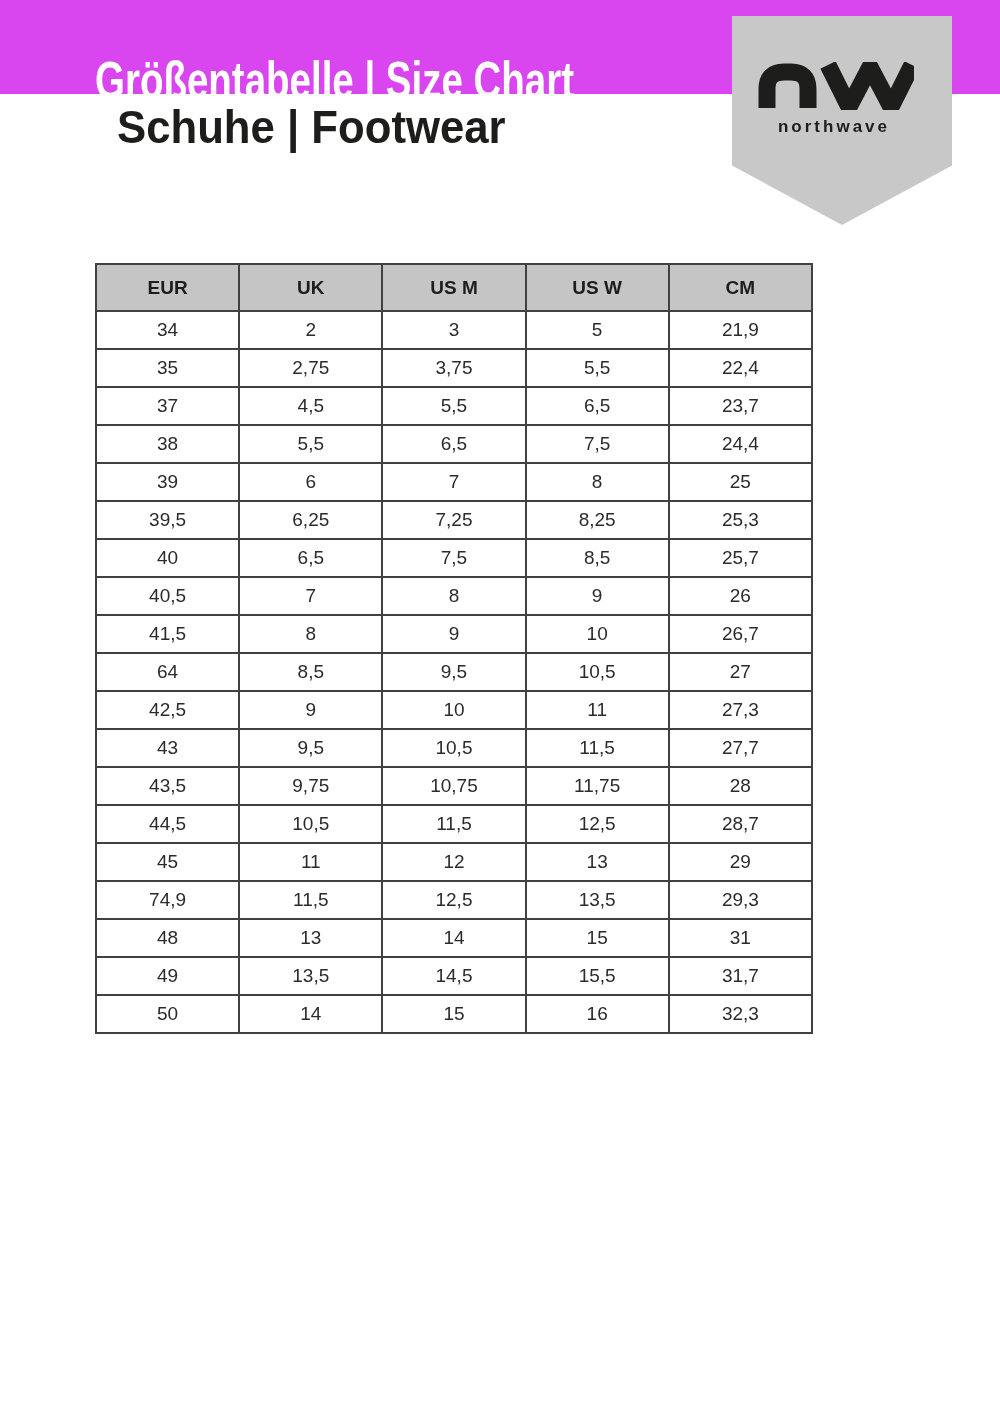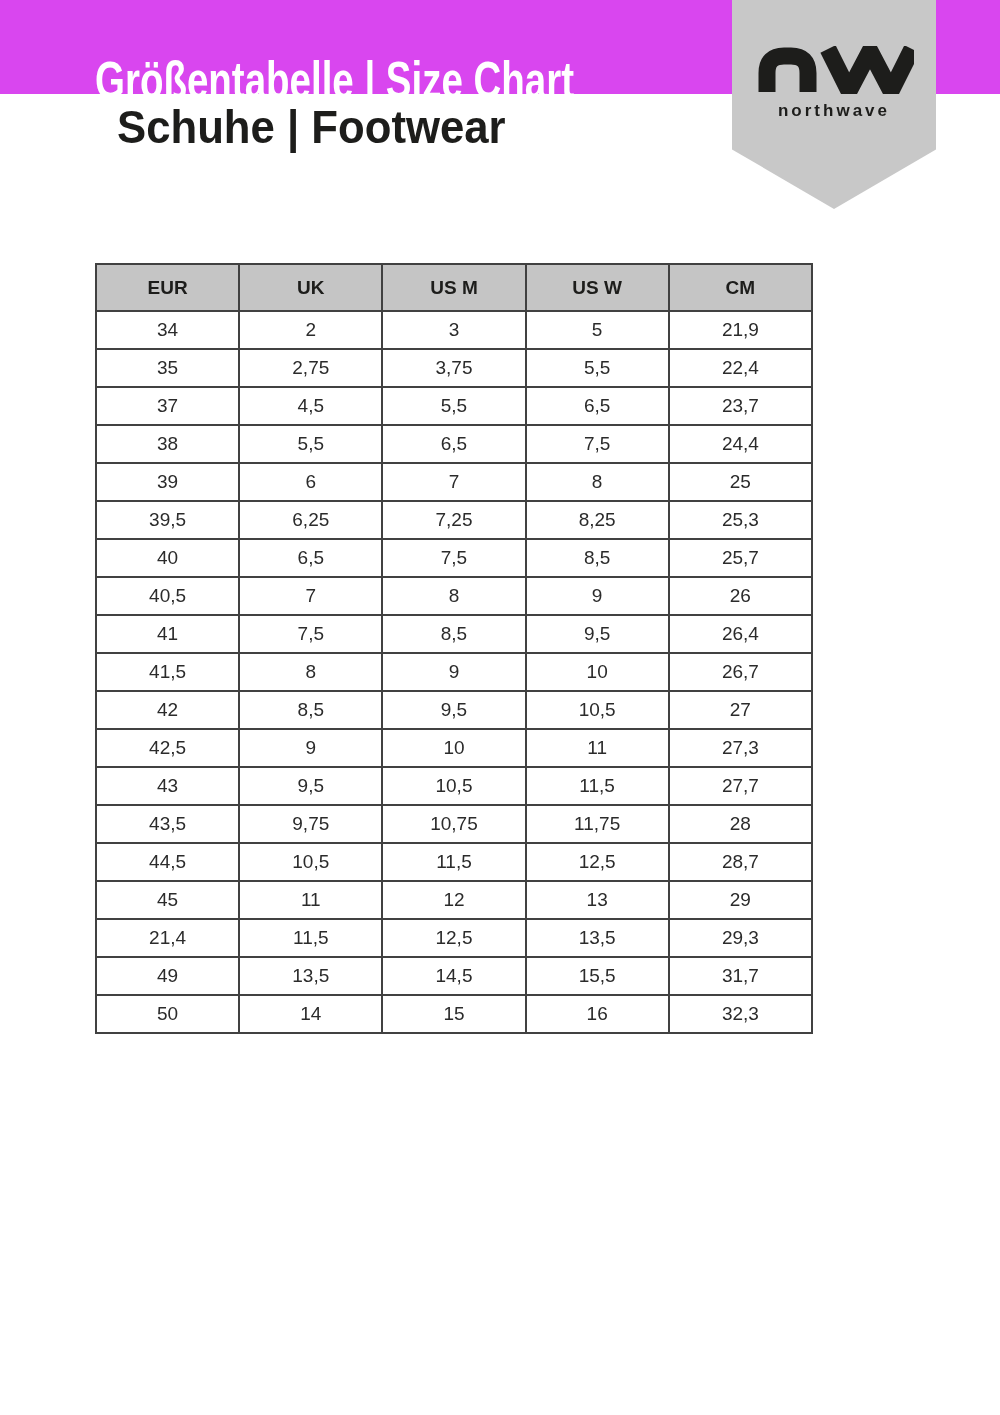--- a/index.html
+++ b/index.html
@@ -47,25 +47,26 @@
     color: #1d1d1b;
     white-space: nowrap;
     transform: scaleX(0.95);
     transform-origin: left top;
   }
 
   
   .badge {
     position: absolute;
     left: 732px;
-    top: 0;
+    top: 16px;
     width: 204px;
     height: 209px;
     background: #c8c8c8;
     clip-path: polygon(0 0, 100% 0, 100% 71.5%, 50% 100%, 0 71.5%);
+    padding-left: 16px;
   }
   .badge svg.nw-mark {
     position: absolute;
     left: 22px;
     top: 46px;
     width: 160px;
     height: 48px;
   }
   .wordmark {
     position: absolute;
@@ -191,35 +192,28 @@
           <td>25,7</td>
         </tr>
         <tr>
           <td>40,5</td>
           <td>7</td>
           <td>8</td>
           <td>9</td>
           <td>26</td>
         </tr>
         <tr>
-          <td>41</td>
-          <td>7,5</td>
-          <td>8,5</td>
-          <td>9,5</td>
-          <td>26,4</td>
-        </tr>
-        <tr>
           <td>41,5</td>
           <td>8</td>
           <td>9</td>
           <td>10</td>
           <td>26,7</td>
         </tr>
         <tr>
-          <td>42</td>
+          <td>64</td>
           <td>8,5</td>
           <td>9,5</td>
           <td>10,5</td>
           <td>27</td>
         </tr>
         <tr>
           <td>42,5</td>
           <td>9</td>
           <td>10</td>
           <td>11</td>
@@ -247,25 +241,32 @@
           <td>28,7</td>
         </tr>
         <tr>
           <td>45</td>
           <td>11</td>
           <td>12</td>
           <td>13</td>
           <td>29</td>
         </tr>
         <tr>
-          <td>21,4</td>
+          <td>74,9</td>
           <td>11,5</td>
           <td>12,5</td>
           <td>13,5</td>
           <td>29,3</td>
+        </tr>
+        <tr>
+          <td>48</td>
+          <td>13</td>
+          <td>14</td>
+          <td>15</td>
+          <td>31</td>
         </tr>
         <tr>
           <td>49</td>
           <td>13,5</td>
           <td>14,5</td>
           <td>15,5</td>
           <td>31,7</td>
         </tr>
         <tr>
           <td>50</td>

